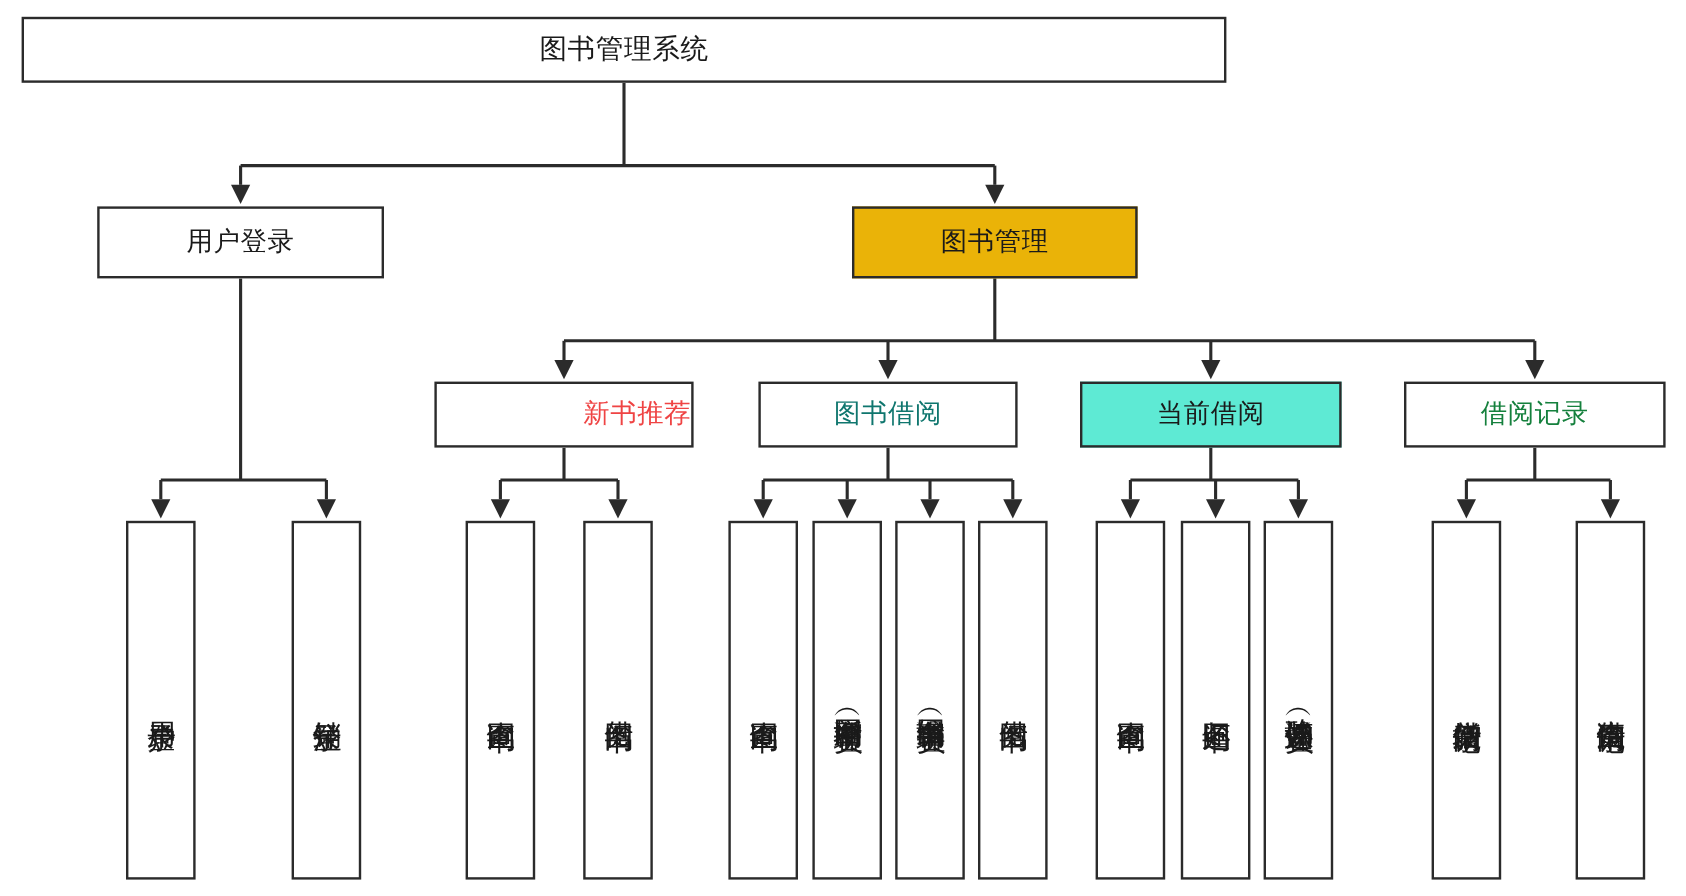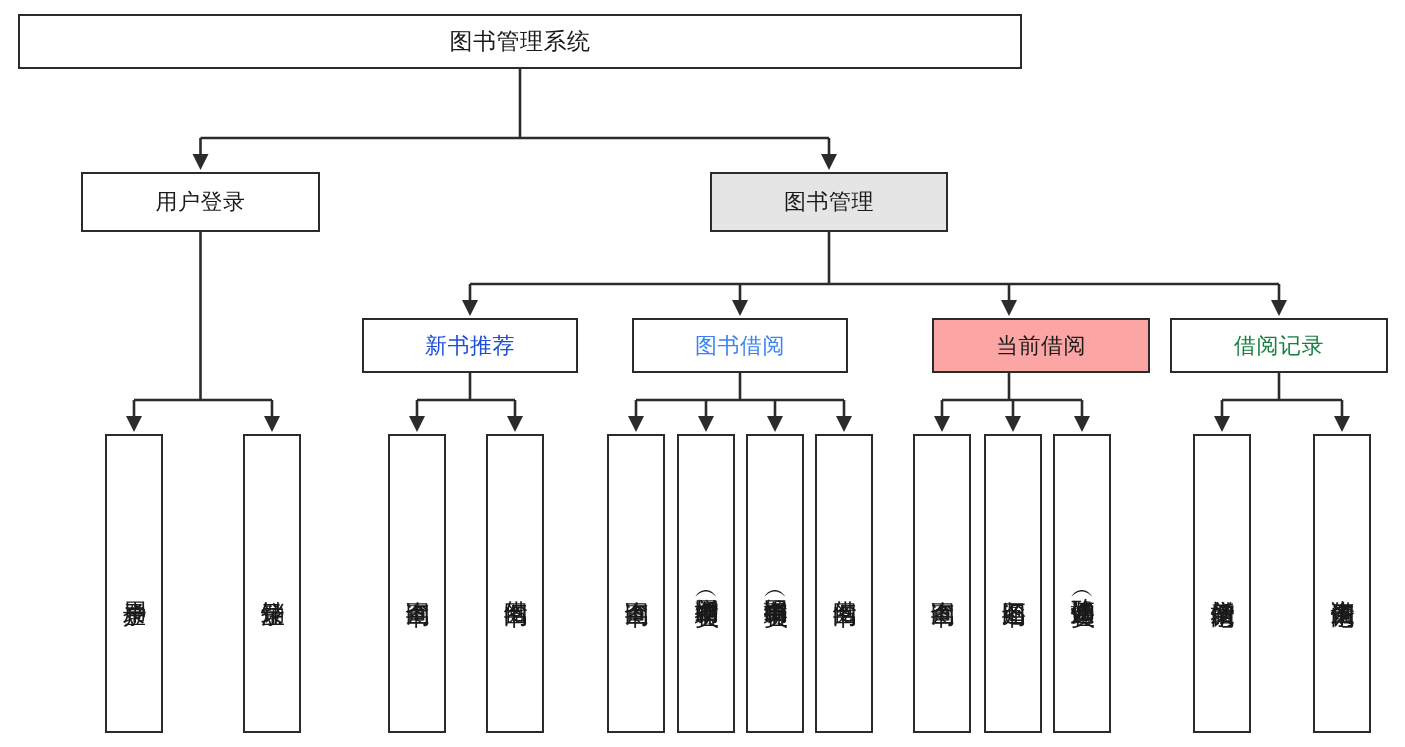--- a/index.html
+++ b/index.html
@@ -148,30 +148,30 @@
         <path d="M 1334 416 L 1350 416 L 1342 432 Z" fill="#2b2b2b"></path>
       </g>
     </svg>
   <div id="node-layer">
       <div class="node horizontal root" style="left: 18px; top: 14px; width: 1004px; height: 55px; border-color: rgb(43, 43, 43); background: rgb(255, 255, 255); color: rgb(26, 26, 26);">
         <span class="node-label">图书管理系统</span>
       </div>
       <div class="node horizontal" style="left: 81px; top: 172px; width: 239px; height: 60px; border-color: rgb(43, 43, 43); background: rgb(255, 255, 255); color: rgb(26, 26, 26);">
         <span class="node-label">用户登录</span>
       </div>
-      <div class="node horizontal" style="left: 710px; top: 172px; width: 238px; height: 60px; border-color: rgb(43, 43, 43); background: #e5e5e5; color: rgb(26, 26, 26);">
+      <div class="node horizontal" style="left: 710px; top: 172px; width: 238px; height: 60px; border-color: rgb(43, 43, 43); background: #eab308; color: rgb(26, 26, 26);">
         <span class="node-label">图书管理</span>
       </div>
-      <div class="node horizontal" style="left: 362px; top: 318px; width: 216px; height: 55px; border-color: rgb(43, 43, 43); background: rgb(255, 255, 255); color: #1d4ed8;">
+      <div class="node horizontal" style="left: 362px; top: 318px; width: 216px; height: 55px; border-color: rgb(43, 43, 43); background: rgb(255, 255, 255); color: #ef4444; justify-content: flex-end;">
         <span class="node-label">新书推荐</span>
       </div>
-      <div class="node horizontal" style="left: 632px; top: 318px; width: 216px; height: 55px; border-color: rgb(43, 43, 43); background: rgb(255, 255, 255); color: #3b82f6;">
+      <div class="node horizontal" style="left: 632px; top: 318px; width: 216px; height: 55px; border-color: rgb(43, 43, 43); background: rgb(255, 255, 255); color: #0f766e;">
         <span class="node-label">图书借阅</span>
       </div>
-      <div class="node horizontal" style="left: 932px; top: 318px; width: 218px; height: 55px; border-color: rgb(43, 43, 43); background: #fca5a5; color: rgb(26, 26, 26);">
+      <div class="node horizontal" style="left: 900px; top: 318px; width: 218px; height: 55px; border-color: rgb(43, 43, 43); background: #5eead4; color: rgb(26, 26, 26);">
         <span class="node-label">当前借阅</span>
       </div>
       <div class="node horizontal" style="left: 1170px; top: 318px; width: 218px; height: 55px; border-color: rgb(43, 43, 43); background: rgb(255, 255, 255); color: #15803d;">
         <span class="node-label">借阅记录</span>
       </div>
       <div class="node vertical" style="left: 105px; top: 434px; width: 58px; height: 299px; border-color: rgb(43, 43, 43); background: rgb(255, 255, 255); color: rgb(26, 26, 26);">
         <span class="node-label">用户登录</span>
       </div>
       <div class="node vertical" style="left: 243px; top: 434px; width: 58px; height: 299px; border-color: rgb(43, 43, 43); background: rgb(255, 255, 255); color: rgb(26, 26, 26);">
         <span class="node-label">注销登录</span>

